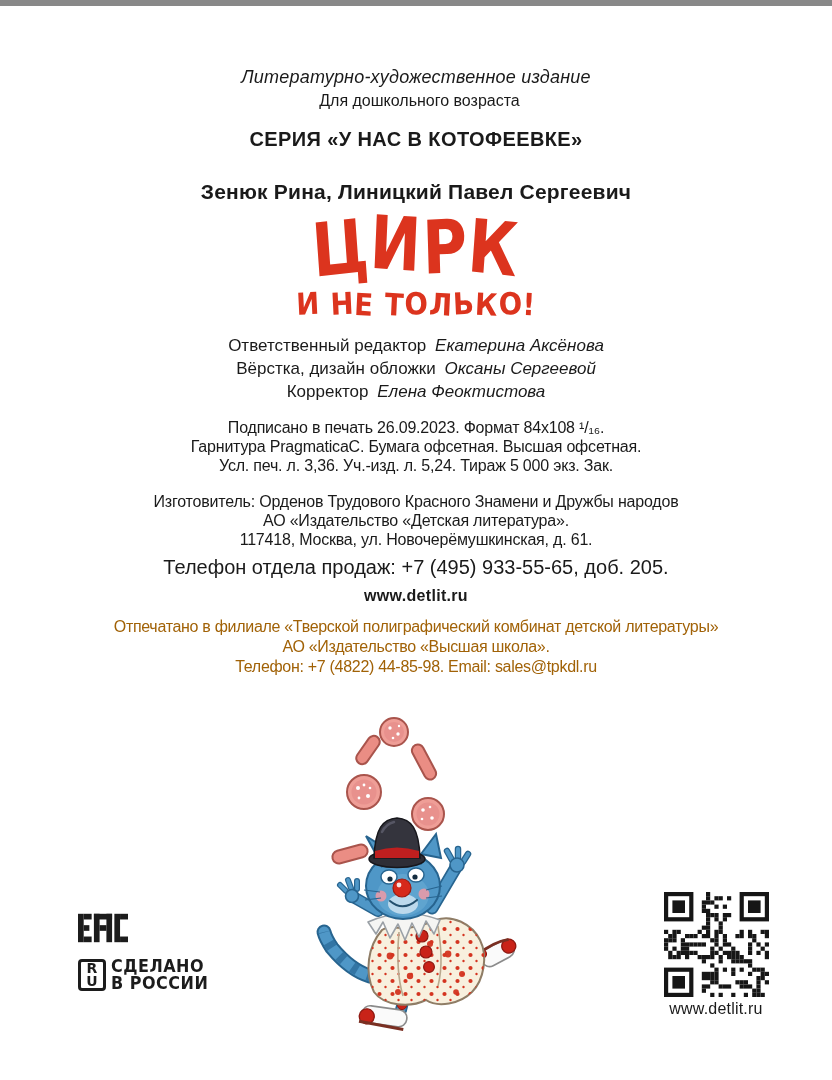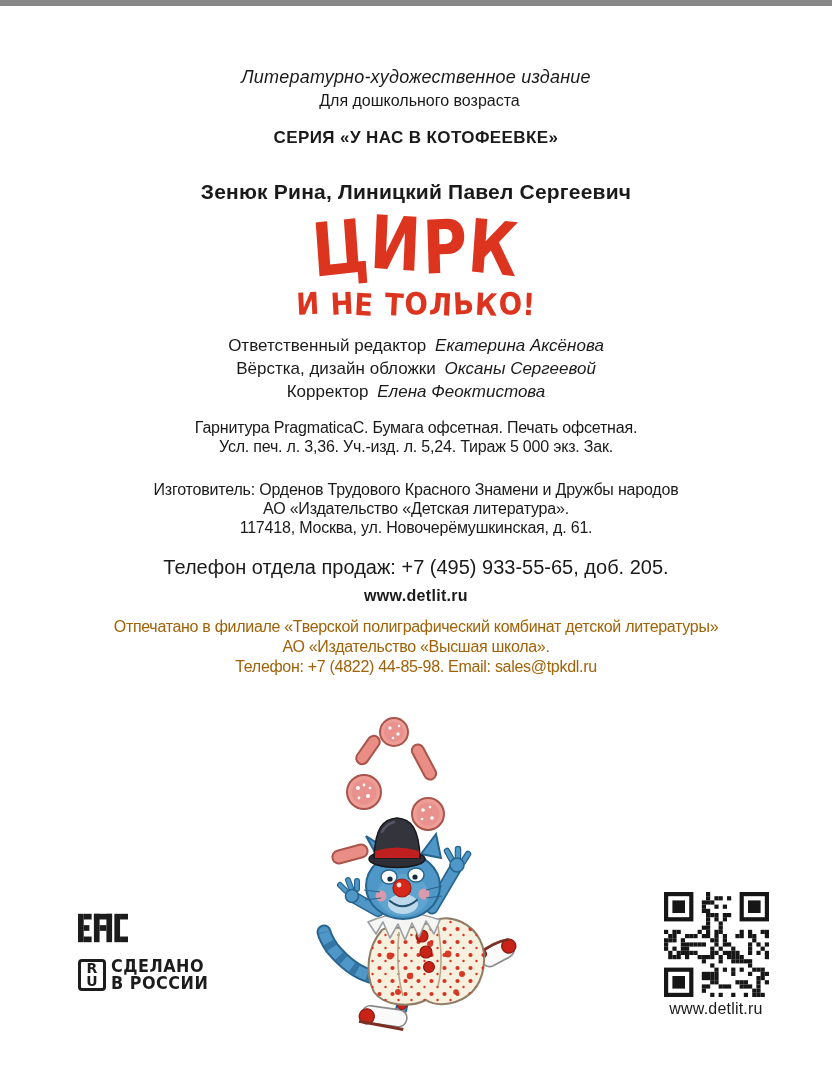--- a/index.html
+++ b/index.html
@@ -8,21 +8,21 @@
     width:832px;height:1080px;
     background:#ffffff;
     margin:6px auto;
     font-family:"Liberation Sans","DejaVu Sans",sans-serif;
     color:#1a1a1a;
     overflow:hidden;
   }
   .abs{position:absolute;left:0;right:0;text-align:center;}
   .line-edition{top:61px;font-size:18px;font-style:italic;letter-spacing:.2px;}
   .line-age{top:86px;font-size:16px;padding-left:7px;}
-  .series{top:122px;font-size:17px;font-weight:bold;letter-spacing:.4px;}
+  .series{top:122px;font-size:20px;font-weight:bold;letter-spacing:.4px;}
   .authors{top:174px;font-size:21px;font-weight:bold;letter-spacing:.2px;text-align:center;}
 
   .title-main{
     top:204px;font-size:66px;line-height:1;font-weight:bold;
     font-family:"DejaVu Sans","Liberation Sans",sans-serif;
     letter-spacing:2px;white-space:pre;
     transform:scale(.92,1.12);transform-origin:50% 0;
   }
   .title-main span{display:inline-block;}
   .title-main span:nth-child(1){transform:rotate(-5deg) translateY(2px);}
@@ -37,21 +37,21 @@
   }
   .title-sub span{display:inline-block;}
   .title-sub span:nth-child(odd){transform:rotate(-3deg);}
   .title-sub span:nth-child(even){transform:rotate(3deg) translateY(1px);}
 
   .credits{top:328px;font-size:17px;line-height:23px;}
   .credits .name{font-style:italic;}
   .credits .lbl{margin-right:4px;}
 
   .print-block{top:412px;font-size:16px;line-height:19px;letter-spacing:-.2px;}
-  .publisher-block{top:474px;font-size:16px;line-height:19px;letter-spacing:-.2px;}
+  .publisher-block{top:486px;font-size:16px;line-height:19px;letter-spacing:-.2px;}
   .phone-line{top:550px;font-size:20px;}
   .website-line{top:581px;font-size:16px;font-weight:bold;letter-spacing:.3px;}
   .printer-block{top:611px;font-size:16px;line-height:20px;letter-spacing:-.3px;color:#a16207;}
 
   .illustration{position:absolute;left:298px;top:698px;width:262px;height:348px;}
 
   .eac-mark{position:absolute;left:78px;top:897px;width:50px;height:50px;}
   .mir-logo{position:absolute;left:78px;top:953px;display:flex;align-items:stretch;gap:5px;color:#1c1c1c;}
   .mir-box{
     width:22px;border:3px solid #1c1c1c;border-radius:4px;
@@ -90,21 +90,22 @@
       <span class="lbl">Вёрстка, дизайн обложки</span>
       <span class="name">Оксаны Сергеевой</span>
     </div>
     <div>
       <span class="lbl">Корректор</span>
       <span class="name">Елена Феоктистова</span>
     </div>
   </div>
 
   <div class="abs print-block">
-    <div>Гарнитура PragmaticaC. Бумага офсетная. Печать офсетная.</div>
+    <div>Подписано в печать 26.09.2023. Формат 84х108 ¹/₁₆.</div>
+    <div>Гарнитура PragmaticaC. Бумага офсетная. Высшая офсетная.</div>
     <div>Усл. печ. л. 3,36. Уч.-изд. л. 5,24. Тираж 5 000 экз. Зак.</div>
   </div>
 
   <div class="abs publisher-block">
     <div>Изготовитель: Орденов Трудового Красного Знамени и Дружбы народов</div>
     <div>АО «Издательство «Детская литература».</div>
     <div>117418, Москва, ул. Новочерёмушкинская, д. 61.</div>
   </div>
 
   <div class="abs phone-line">Телефон отдела продаж: +7 (495) 933-55-65, доб. 205.</div>

